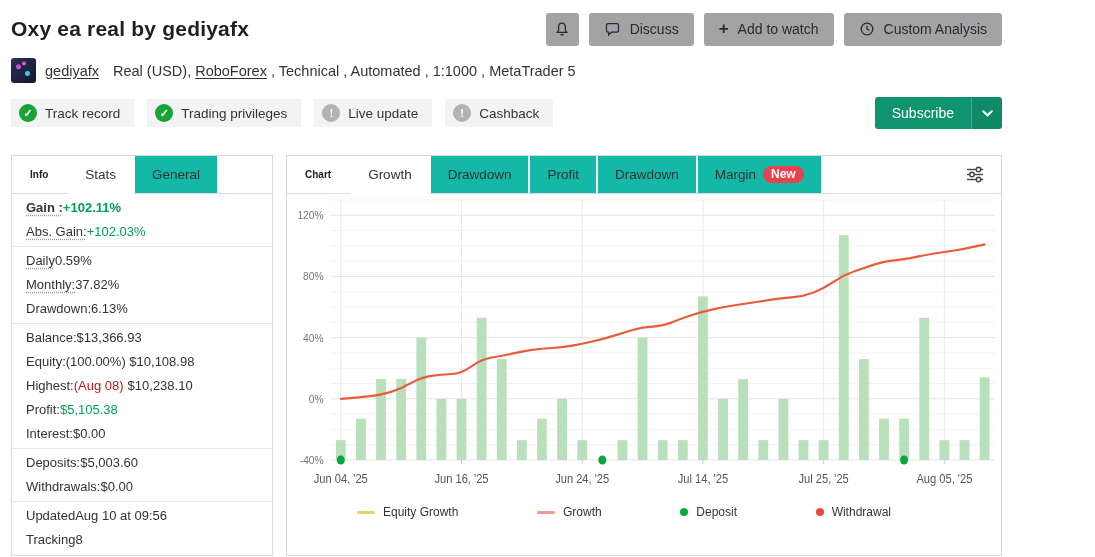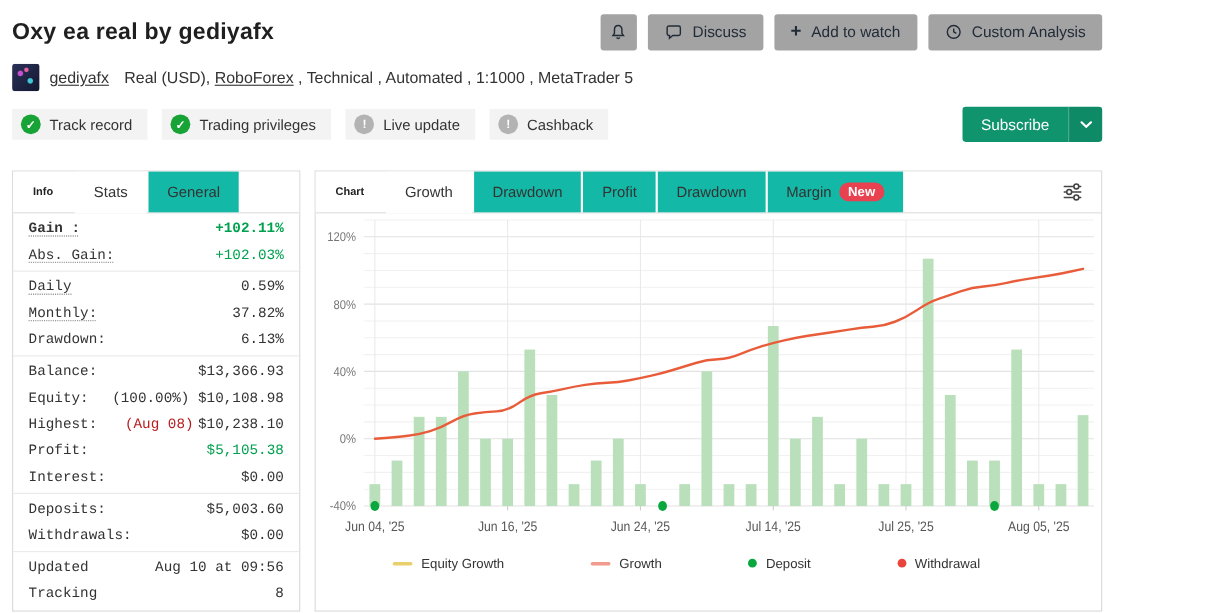--- a/index.html
+++ b/index.html
@@ -58,21 +58,21 @@
   .panel-title { display:flex; align-items:center; padding:0 18px; font-size:10px; font-weight:700; color:#222; }
   .tab { display:flex; align-items:center; gap:7px; padding:0 17px; margin-left:2px; font-size:13.5px; color:#333; background:#14b8a6; cursor:pointer; white-space:nowrap; }
   .tab.active { background:#fff; margin-bottom:-1px; border-bottom:1px solid #fff; }
   .new-pill { background:#e8414f; color:#fff; font-size:12px; font-weight:700; padding:2px 8px; border-radius:9px; line-height:1.1; }
   .head-spacer { flex:1; }
   .sliders-btn { background:none; border:none; display:flex; align-items:center; padding:0 15px; cursor:pointer; }
 
   
   .stat-group { padding:2px 0; border-bottom:1px solid #e9e9e9; }
   .stat-group:last-child { border-bottom:none; }
-  .stat-row { display:flex; justify-content:space-between; align-items:center; padding:4px 14px; line-height:16px;font-family:Liberation Mono, monospace; }
+  .stat-row { display:flex; justify-content:flex-start; align-items:center; padding:4px 14px; line-height:16px; }
   .stat-label { color:#333; }
   .stat-label.dotted { text-decoration:underline dotted #9a9a9a; text-underline-offset:3px; }
   .stat-value { color:#333; text-align:right; }
   .green { color:#00a14e; }
   .bold { font-weight:700; }
   .note { color:#b91c1c; margin-right:4px; }
 
   
   .chart-wrap { padding:1px 1px 0; }
   #chart-svg { display:block; width:100%; height:302px; }

